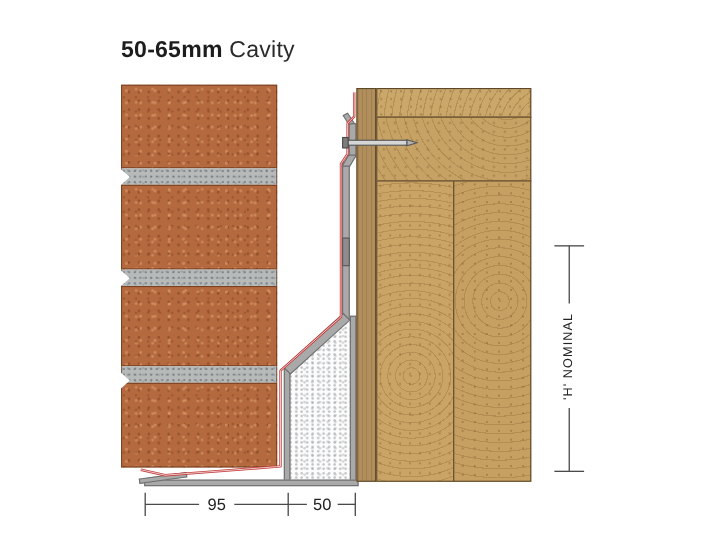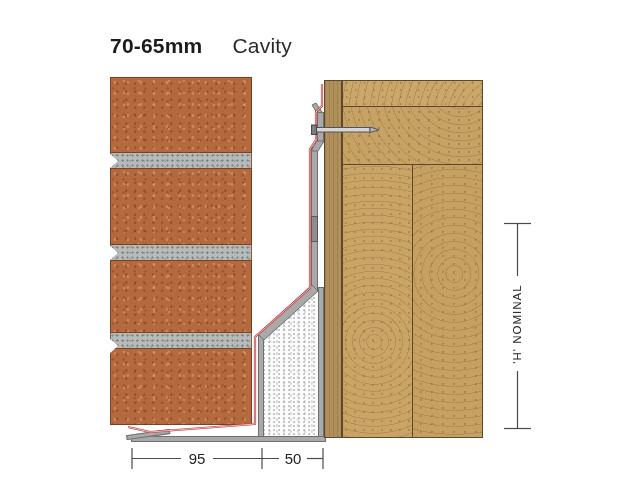--- a/index.html
+++ b/index.html
@@ -3,21 +3,21 @@
 <meta charset="utf-8">
 <style>
   html,body{margin:0;padding:0;background:#fff;}
   .page{position:relative;width:640px;height:503px;background:#fff;overflow:hidden;
         font-family:"Liberation Sans",sans-serif;}
   .abs{position:absolute;box-sizing:border-box;}
 
   
   .title{left:110px;top:34px;font-size:21px;color:#1c1c1c;letter-spacing:.2px;white-space:pre;}
   .title .b{font-weight:700;}
-  .title .r{font-weight:400;color:#2a2a2a;margin-left:24px;}
+  .title .r{font-weight:400;color:#2a2a2a;}
 
   
   .wall{left:110px;top:77px;width:142px;height:348px;}
   .course{position:relative;width:100%;box-sizing:border-box;
     border:1px solid rgba(92,46,20,.65);
     background:
       radial-gradient(circle at 30% 40%, rgba(222,160,110,.55) 0 1.2px, transparent 1.6px),
       radial-gradient(circle at 70% 70%, rgba(120,58,28,.5) 0 1px, transparent 1.5px),
       radial-gradient(circle at 15% 80%, rgba(130,64,30,.45) 0 1px, transparent 1.4px),
       radial-gradient(circle at 85% 25%, rgba(225,168,118,.5) 0 1px, transparent 1.4px),
@@ -81,21 +81,21 @@
 
   .overlay{left:0;top:0;width:640px;height:503px;pointer-events:none;}
   .dimtext{font-family:"Liberation Sans",sans-serif;font-size:15px;fill:#232323;}
   .dimtextv{font-family:"Liberation Sans",sans-serif;font-size:11.5px;fill:#232323;letter-spacing:1px;}
 </style>
 </head>
 <body>
 
 <div class="page">
 
-  <div class="abs title"><span class="b">70-65mm</span><span class="r"> Cavity</span></div>
+  <div class="abs title"><span class="b">50-65mm</span><span class="r"> Cavity</span></div>
 
   <div class="abs wall">
     <div class="course" style="height:76px"></div>
     <div class="joint" style="height:15px"></div>
     <div class="course" style="height:77px"></div>
     <div class="joint" style="height:15px"></div>
     <div class="course" style="height:73px"></div>
     <div class="joint" style="height:15px"></div>
     <div class="course" style="height:77px"></div>
     <div class="notch" style="top:75.5px"></div>

